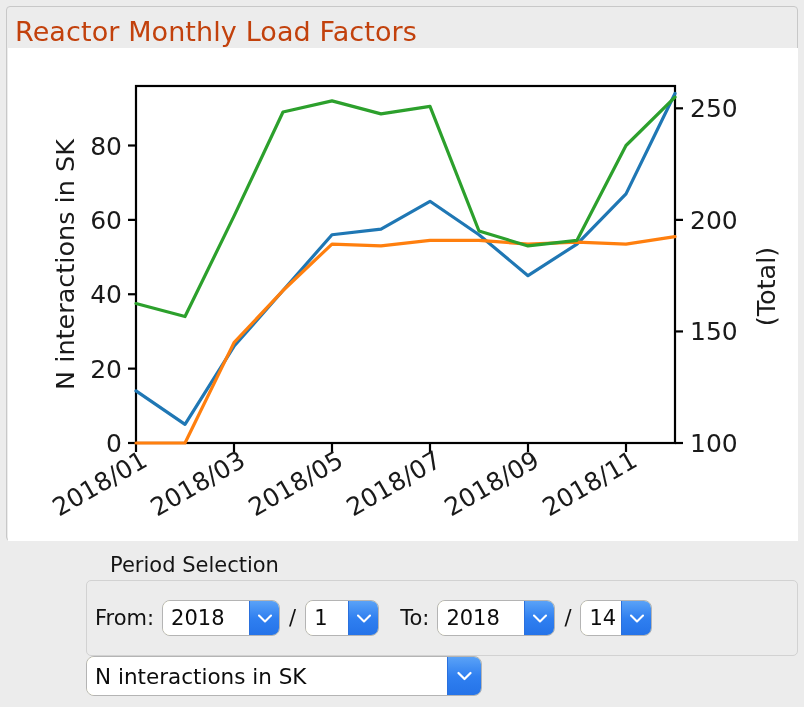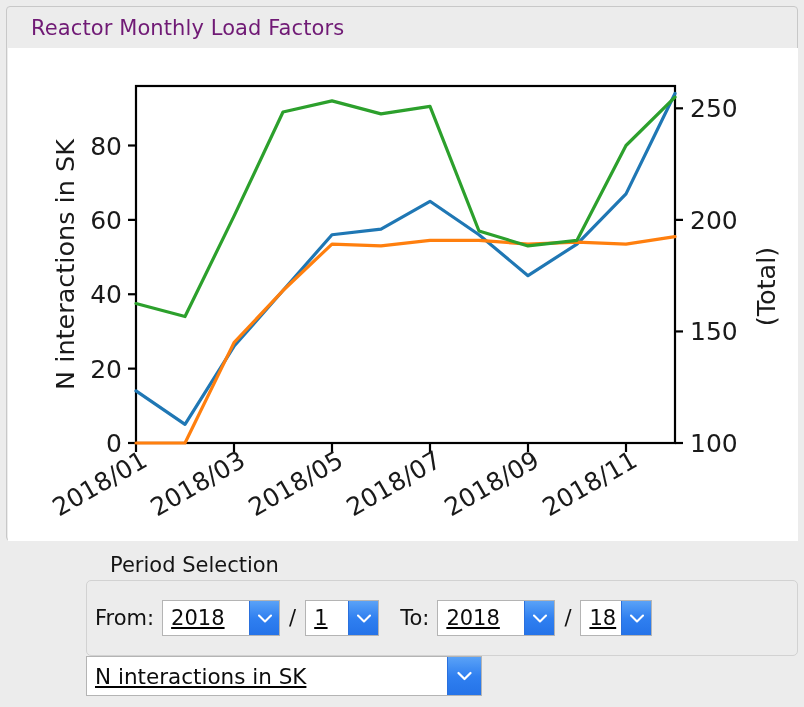--- a/index.html
+++ b/index.html
@@ -26,24 +26,24 @@
     top: 6px;
     width: 792px;
     height: 535px;
     border: 1px solid #c8c8c8;
     border-radius: 4px;
     background: #ececec;
     box-sizing: border-box;
   }
   .chart-title {
     position: absolute;
-    left: 24px;
+    left: 8px;
     top: 9px;
-    font-size: 21px;
-    color: #701a75;
+    font-size: 27px;
+    color: #c2410c;
     letter-spacing: 0.1px;
     white-space: nowrap;
   }
   .chart-canvas-wrap {
     position: absolute;
     left: 1px;
     top: 41px;
     width: 790px;
     height: 493px;
     background: #ffffff;
@@ -111,25 +111,24 @@
     font-size: 21px;
     color: #111111;
     margin: 0 9px;
   }
   
   .combo {
     display: inline-flex;
     align-items: stretch;
     height: 36px;
     border: 1px solid #b4b4b4;
-    border-radius: 0;
+    border-radius: 8px;
     background: #fef9c3;
     overflow: hidden;
     box-sizing: border-box;
-    text-decoration: underline;
   }
   .combo .combo-text {
     display: flex;
     align-items: center;
     padding: 0 8px;
     font-size: 21px;
     color: #0c0c0c;
     white-space: nowrap;
     background: #ffffff;
     box-sizing: border-box;
@@ -296,21 +295,21 @@
         <div class="combo-arrow">
           <svg width="14" height="9" viewBox="0 0 14 9">
               <path d="M1 1.5 L7 7.5 L13 1.5" fill="none" stroke="#ffffff" stroke-width="2.1" stroke-linecap="round" stroke-linejoin="round"></path>
             </svg>
         </div>
       </div>
 
       <span class="slash">/</span>
 
       <div class="combo combo-month combo-month-12">
-        <div class="combo-text">18</div>
+        <div class="combo-text">14</div>
         <div class="combo-arrow">
           <svg width="14" height="9" viewBox="0 0 14 9">
               <path d="M1 1.5 L7 7.5 L13 1.5" fill="none" stroke="#ffffff" stroke-width="2.1" stroke-linecap="round" stroke-linejoin="round"></path>
             </svg>
         </div>
       </div>
     </div>
   </div>
 
   <div class="bottom-row">

